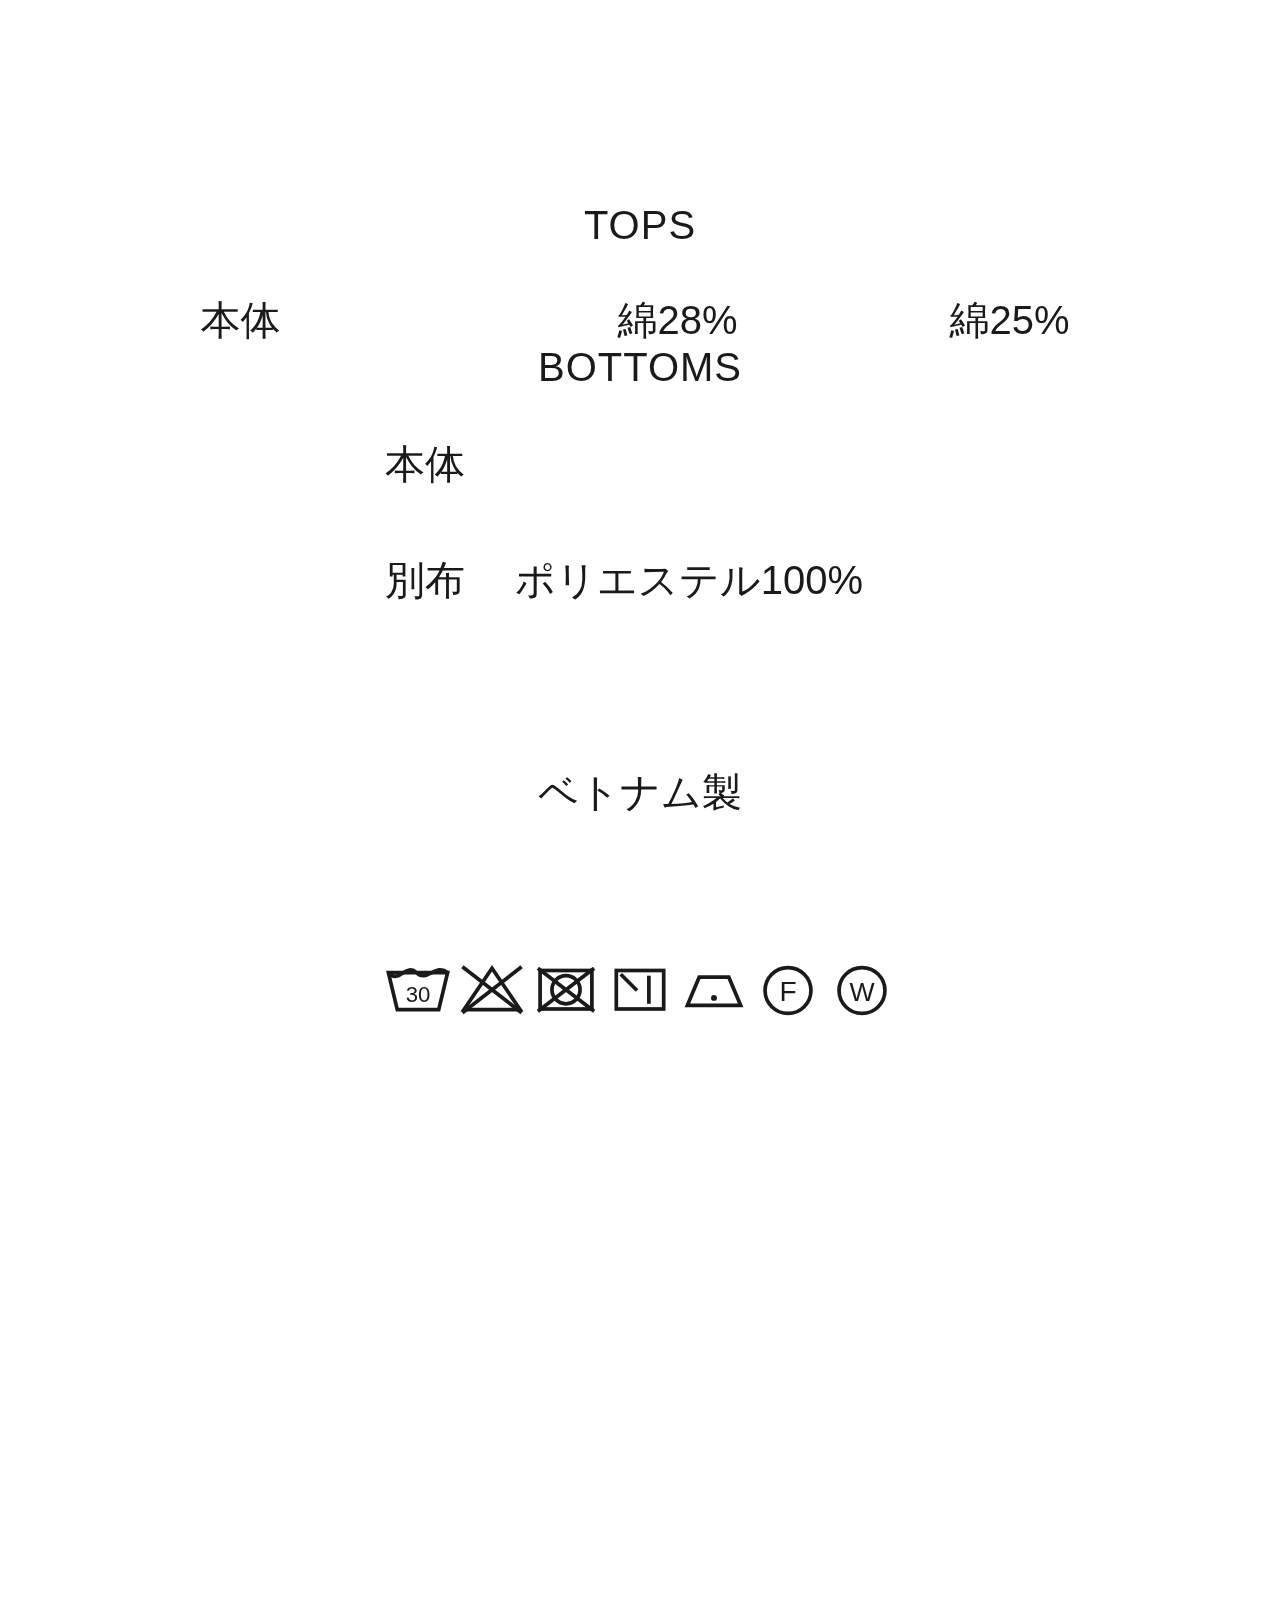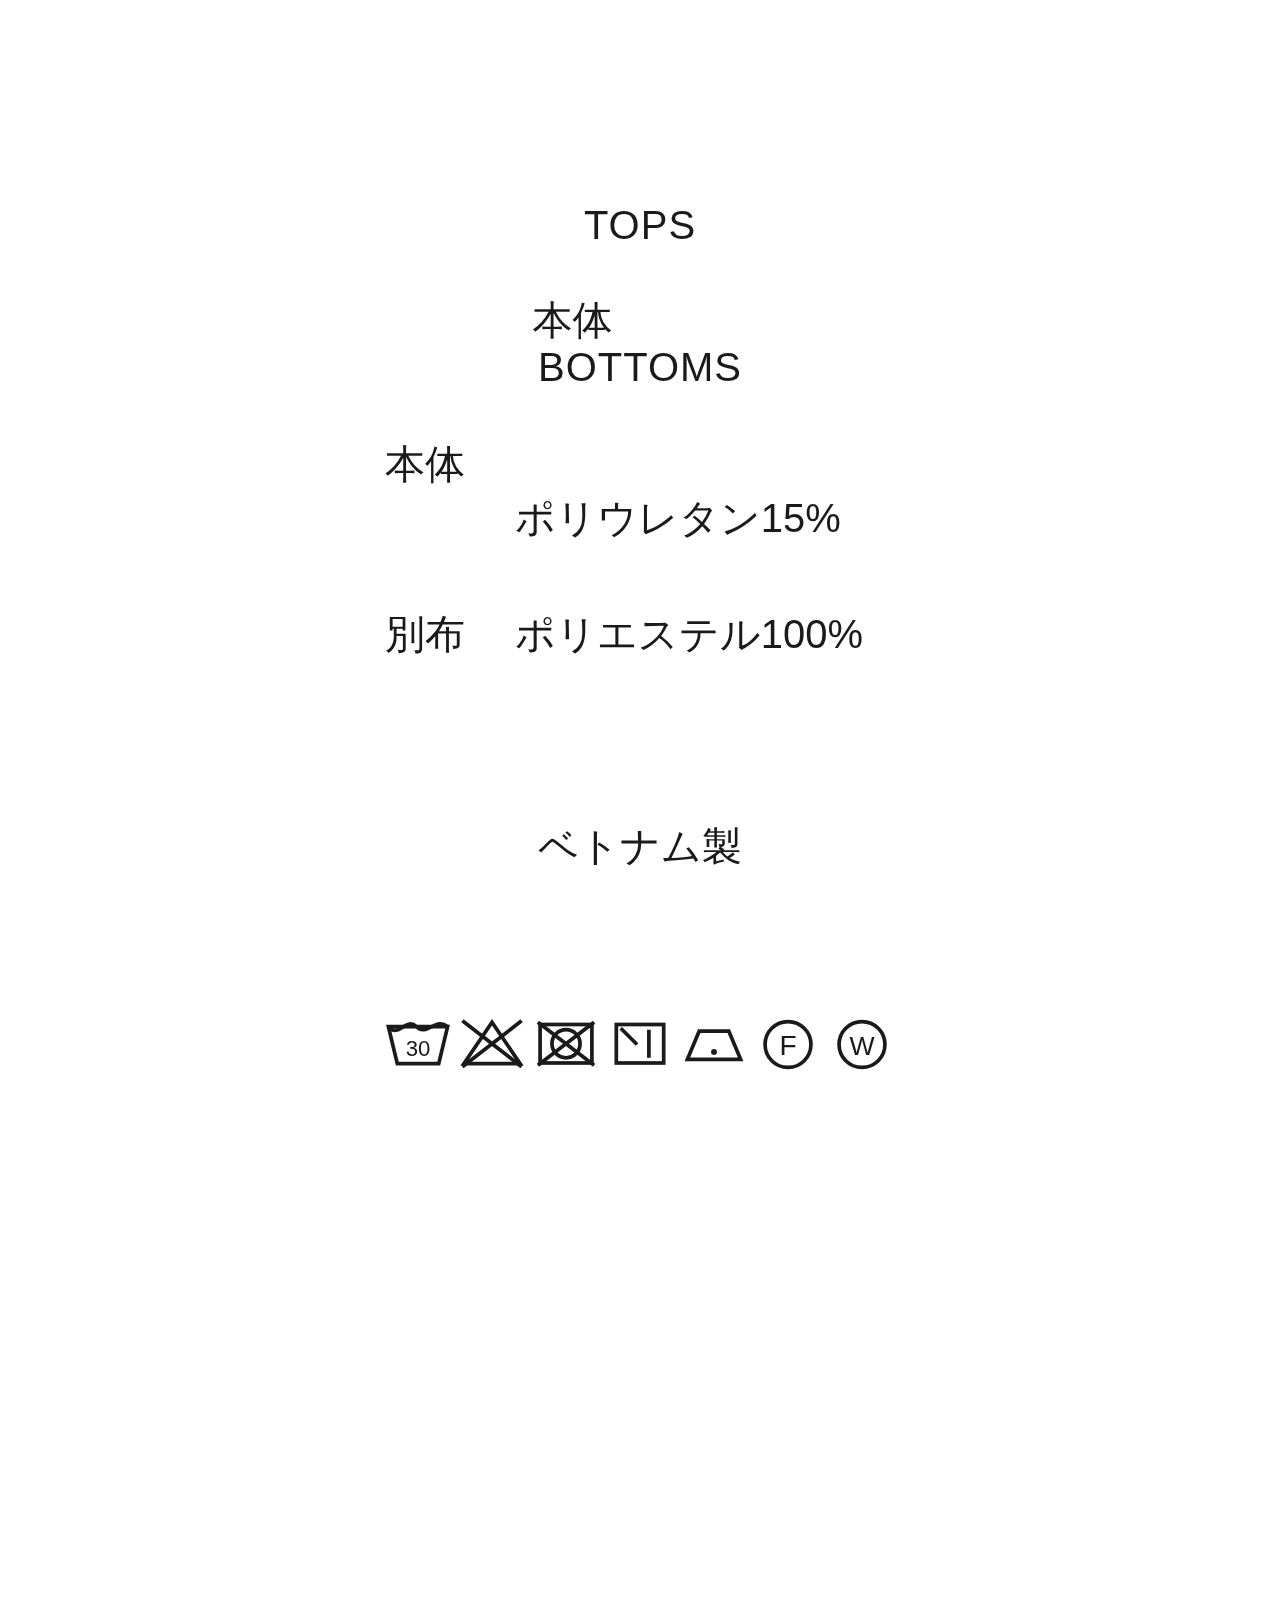--- a/index.html
+++ b/index.html
@@ -30,21 +30,21 @@
     font-size: 40px;
     letter-spacing: 1px;
     font-weight: 400;
     line-height: 1;
     text-align: center;
   }
 
   
   .comp-block {
     display: flex;
-    flex-direction: column;
+    flex-direction: row;
     align-items: flex-start;
   }
   .comp-row {
     display: flex;
     align-items: baseline;
     font-size: 40px;
     line-height: 1.35;
     white-space: pre;
   }
   .comp-label {
@@ -79,33 +79,37 @@
 
 <div class="page">
 
   <div style="margin-top:205px;">
     <div class="section-title">TOPS</div>
 
     <div class="comp-block" style="margin-top:48px; margin-left:-10px;">
       <div class="comp-row">
         <span class="comp-label" style="width:205px; display:inline-block;">本体</span>
       </div>
+      <div class="comp-row">
+        <span class="comp-label" style="width:212px; display:inline-block;"></span>
+        <span class="comp-value">綿28%</span>
+      </div>
+      <div class="comp-row">
+        <span class="comp-label" style="width:212px; display:inline-block;"></span>
+        <span class="comp-value">綿25%</span>
+      </div>
     </div>
   </div>
 
   <div style="">
     <div class="section-title">BOTTOMS</div>
 
     <div class="comp-block" style="margin-top:50px; margin-left:-32px;">
       <div class="comp-row">
         <span class="comp-label" style="width:125px; display:inline-block;">本体</span>
-      </div>
-      <div class="comp-row">
-        <span class="comp-label" style="width:130px; display:inline-block;"></span>
-        <span class="comp-value">ポリウレタン15%</span>
       </div>
     </div>
 
     <div class="comp-block" style="margin-top:62px; margin-left:-32px;">
       <div class="comp-row">
         <span class="comp-label" style="width:130px; display:inline-block;">別布</span>
         <span class="comp-value">ポリエステル100%</span>
       </div>
     </div>
   </div>

